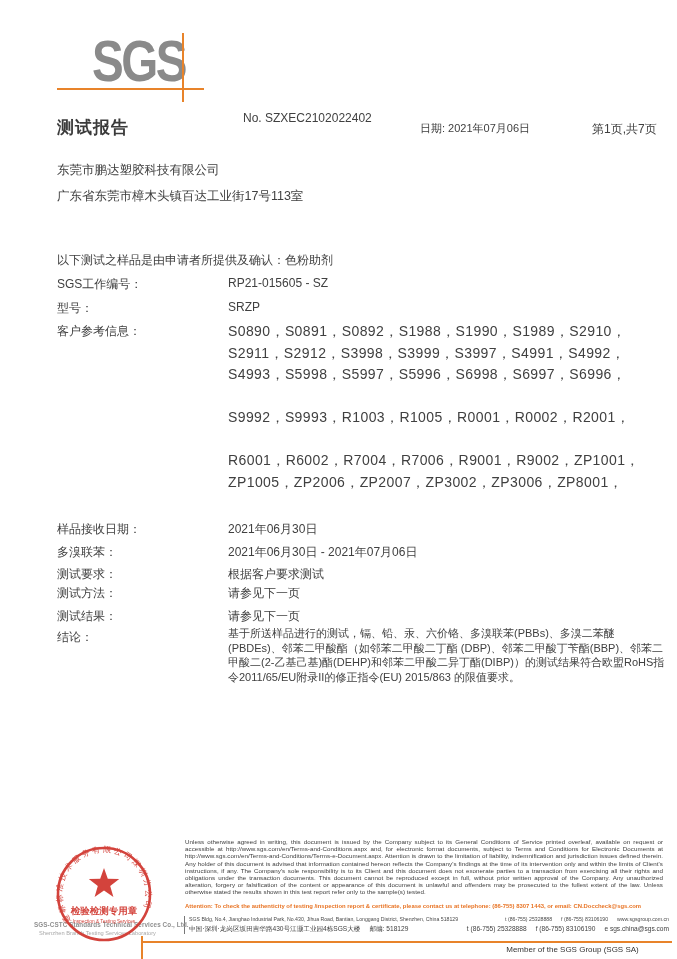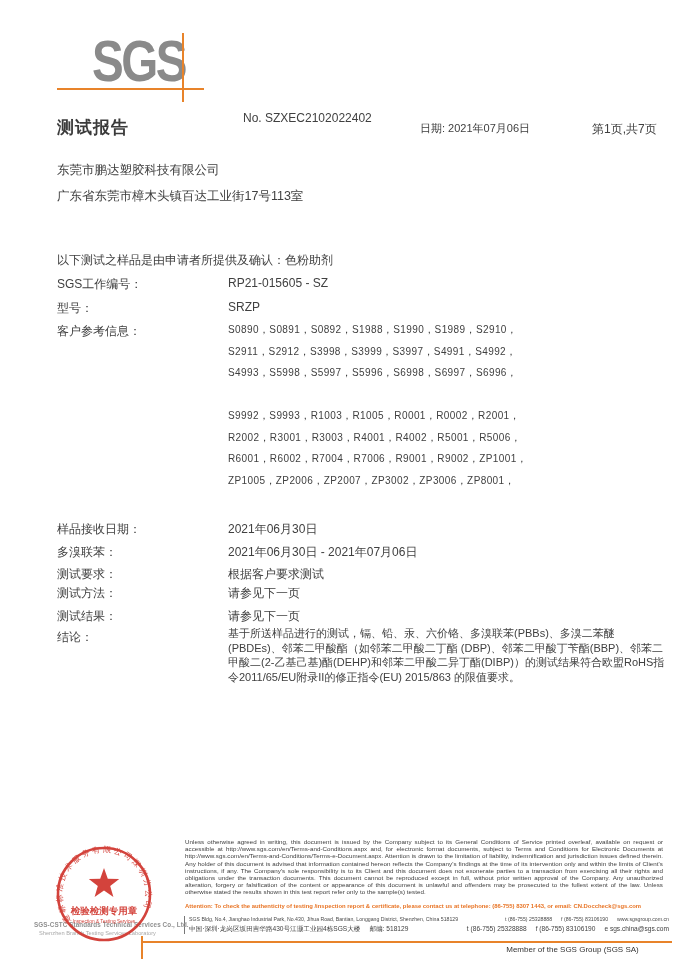--- a/index.html
+++ b/index.html
@@ -20,21 +20,21 @@
   .report-title{left:57px;top:116px;font-size:17px;font-weight:700;color:#3a3a3a;letter-spacing:1px;}
   .report-no{left:243px;top:111px;font-size:12px;}
   .report-date{left:420px;top:121px;font-size:11px;}
   .report-pages{left:552px;top:121px;font-size:12px;margin-left:40px;}
   .company-name{left:57px;top:162px;font-size:12.5px;}
   .company-addr{left:57px;top:188px;font-size:12.5px;}
   .intro-line{left:57px;top:252px;font-size:12px;}
   
   .lbl{left:57px;font-size:12px;}
   .val{left:228px;font-size:12px;}
-  .ref{left:228px;font-size:10px;letter-spacing:0.4px;}
+  .ref{left:228px;font-size:14px;letter-spacing:0.4px;}
   .conclusion-text{
     left:228px;top:626px;width:438px;font-size:11px;line-height:14.6px;
   }
   
   .stamp{left:48px;top:838px;width:112px;height:112px;z-index:3;opacity:0.92;}
   .footer-co1{left:34px;top:921px;font-size:6.3px;font-weight:700;color:#8f8f8f;z-index:1;letter-spacing:0.1px;}
   .footer-co2{left:39px;top:930px;font-size:5.7px;color:#a9a9a9;z-index:1;}
   .disclaimer{
     left:185px;top:838px;width:478px;font-size:6.2px;line-height:7.2px;
     color:#3c3c3c;text-align:justify;letter-spacing:0.05px;
@@ -77,21 +77,20 @@
   <div class="abs val" style="top:276px">RP21-015605 - SZ</div>
 
   <div class="abs lbl" style="top:300px">型号：</div>
   <div class="abs val" style="top:300px">SRZP</div>
 
   <div class="abs lbl" style="top:323px">客户参考信息：</div>
   <div class="abs ref" style="top:323px">S0890，S0891，S0892，S1988，S1990，S1989，S2910，</div>
   <div class="abs ref" style="top:344.5px">S2911，S2912，S3998，S3999，S3997，S4991，S4992，</div>
   <div class="abs ref" style="top:366px">S4993，S5998，S5997，S5996，S6998，S6997，S6996，</div>
   <div class="abs ref" style="top:409px">S9992，S9993，R1003，R1005，R0001，R0002，R2001，</div>
-  <div class="abs ref" style="top:430.5px">R2002，R3001，R3003，R4001，R4002，R5001，R5006，</div>
   <div class="abs ref" style="top:452px">R6001，R6002，R7004，R7006，R9001，R9002，ZP1001，</div>
   <div class="abs ref" style="top:473.5px">ZP1005，ZP2006，ZP2007，ZP3002，ZP3006，ZP8001，</div>
 
   <div class="abs lbl" style="top:521px">样品接收日期：</div>
   <div class="abs val" style="top:521px">2021年06月30日</div>
 
   <div class="abs lbl" style="top:544px">多溴联苯：</div>
   <div class="abs val" style="top:544px">2021年06月30日 - 2021年07月06日</div>
 
   <div class="abs lbl" style="top:566px">测试要求：</div>

